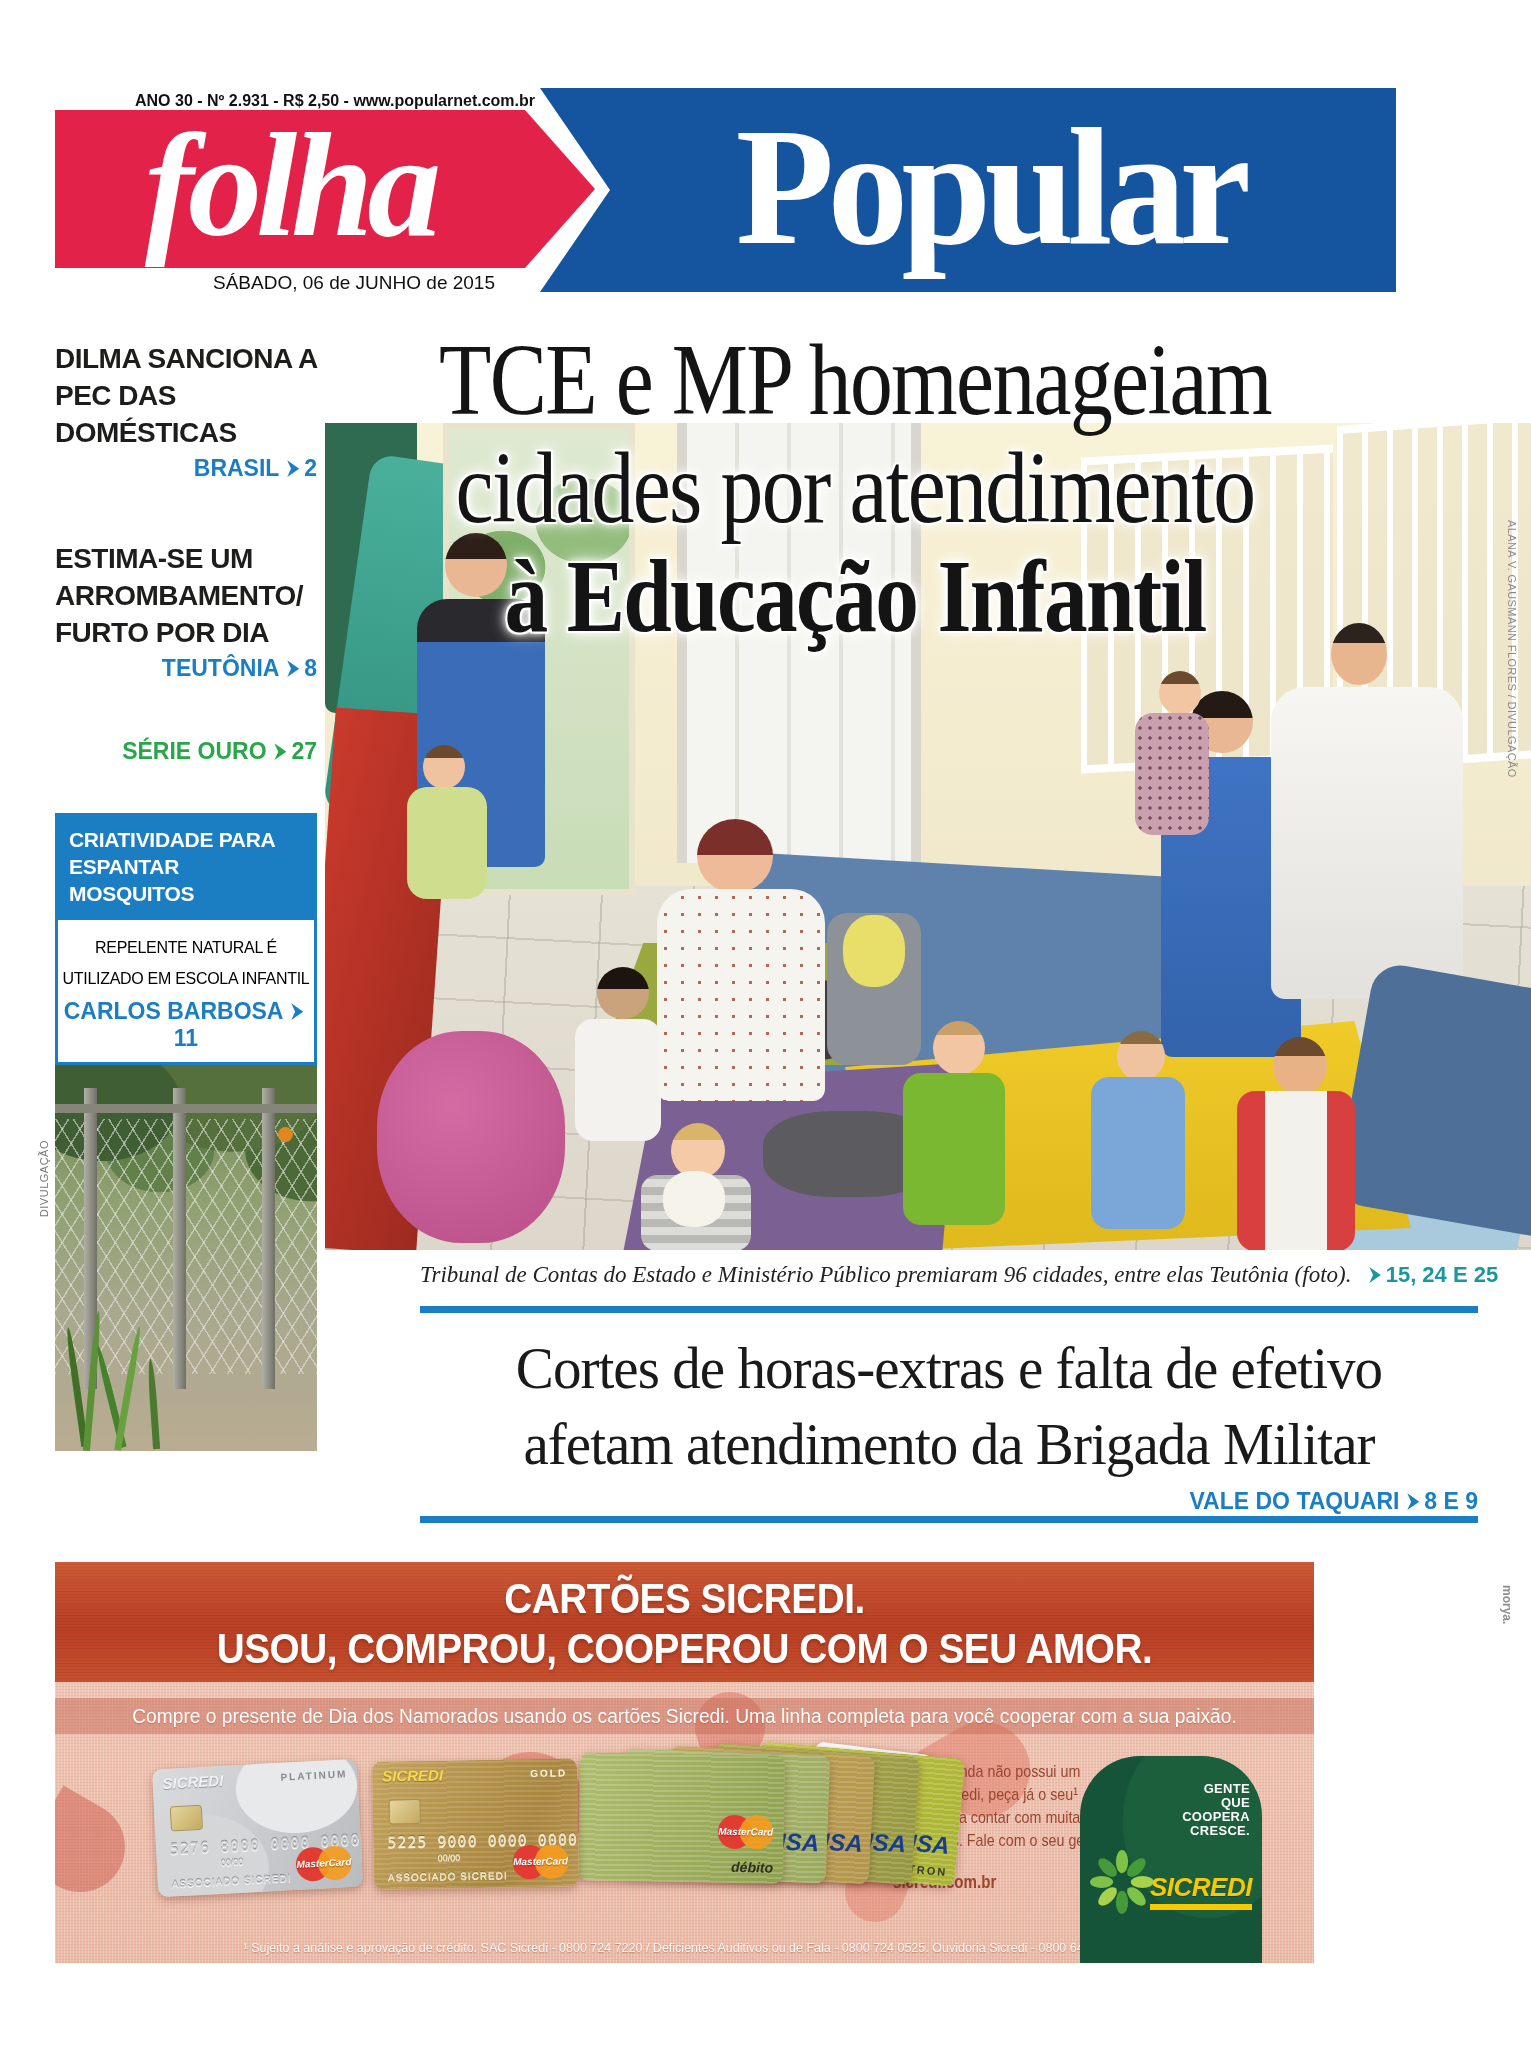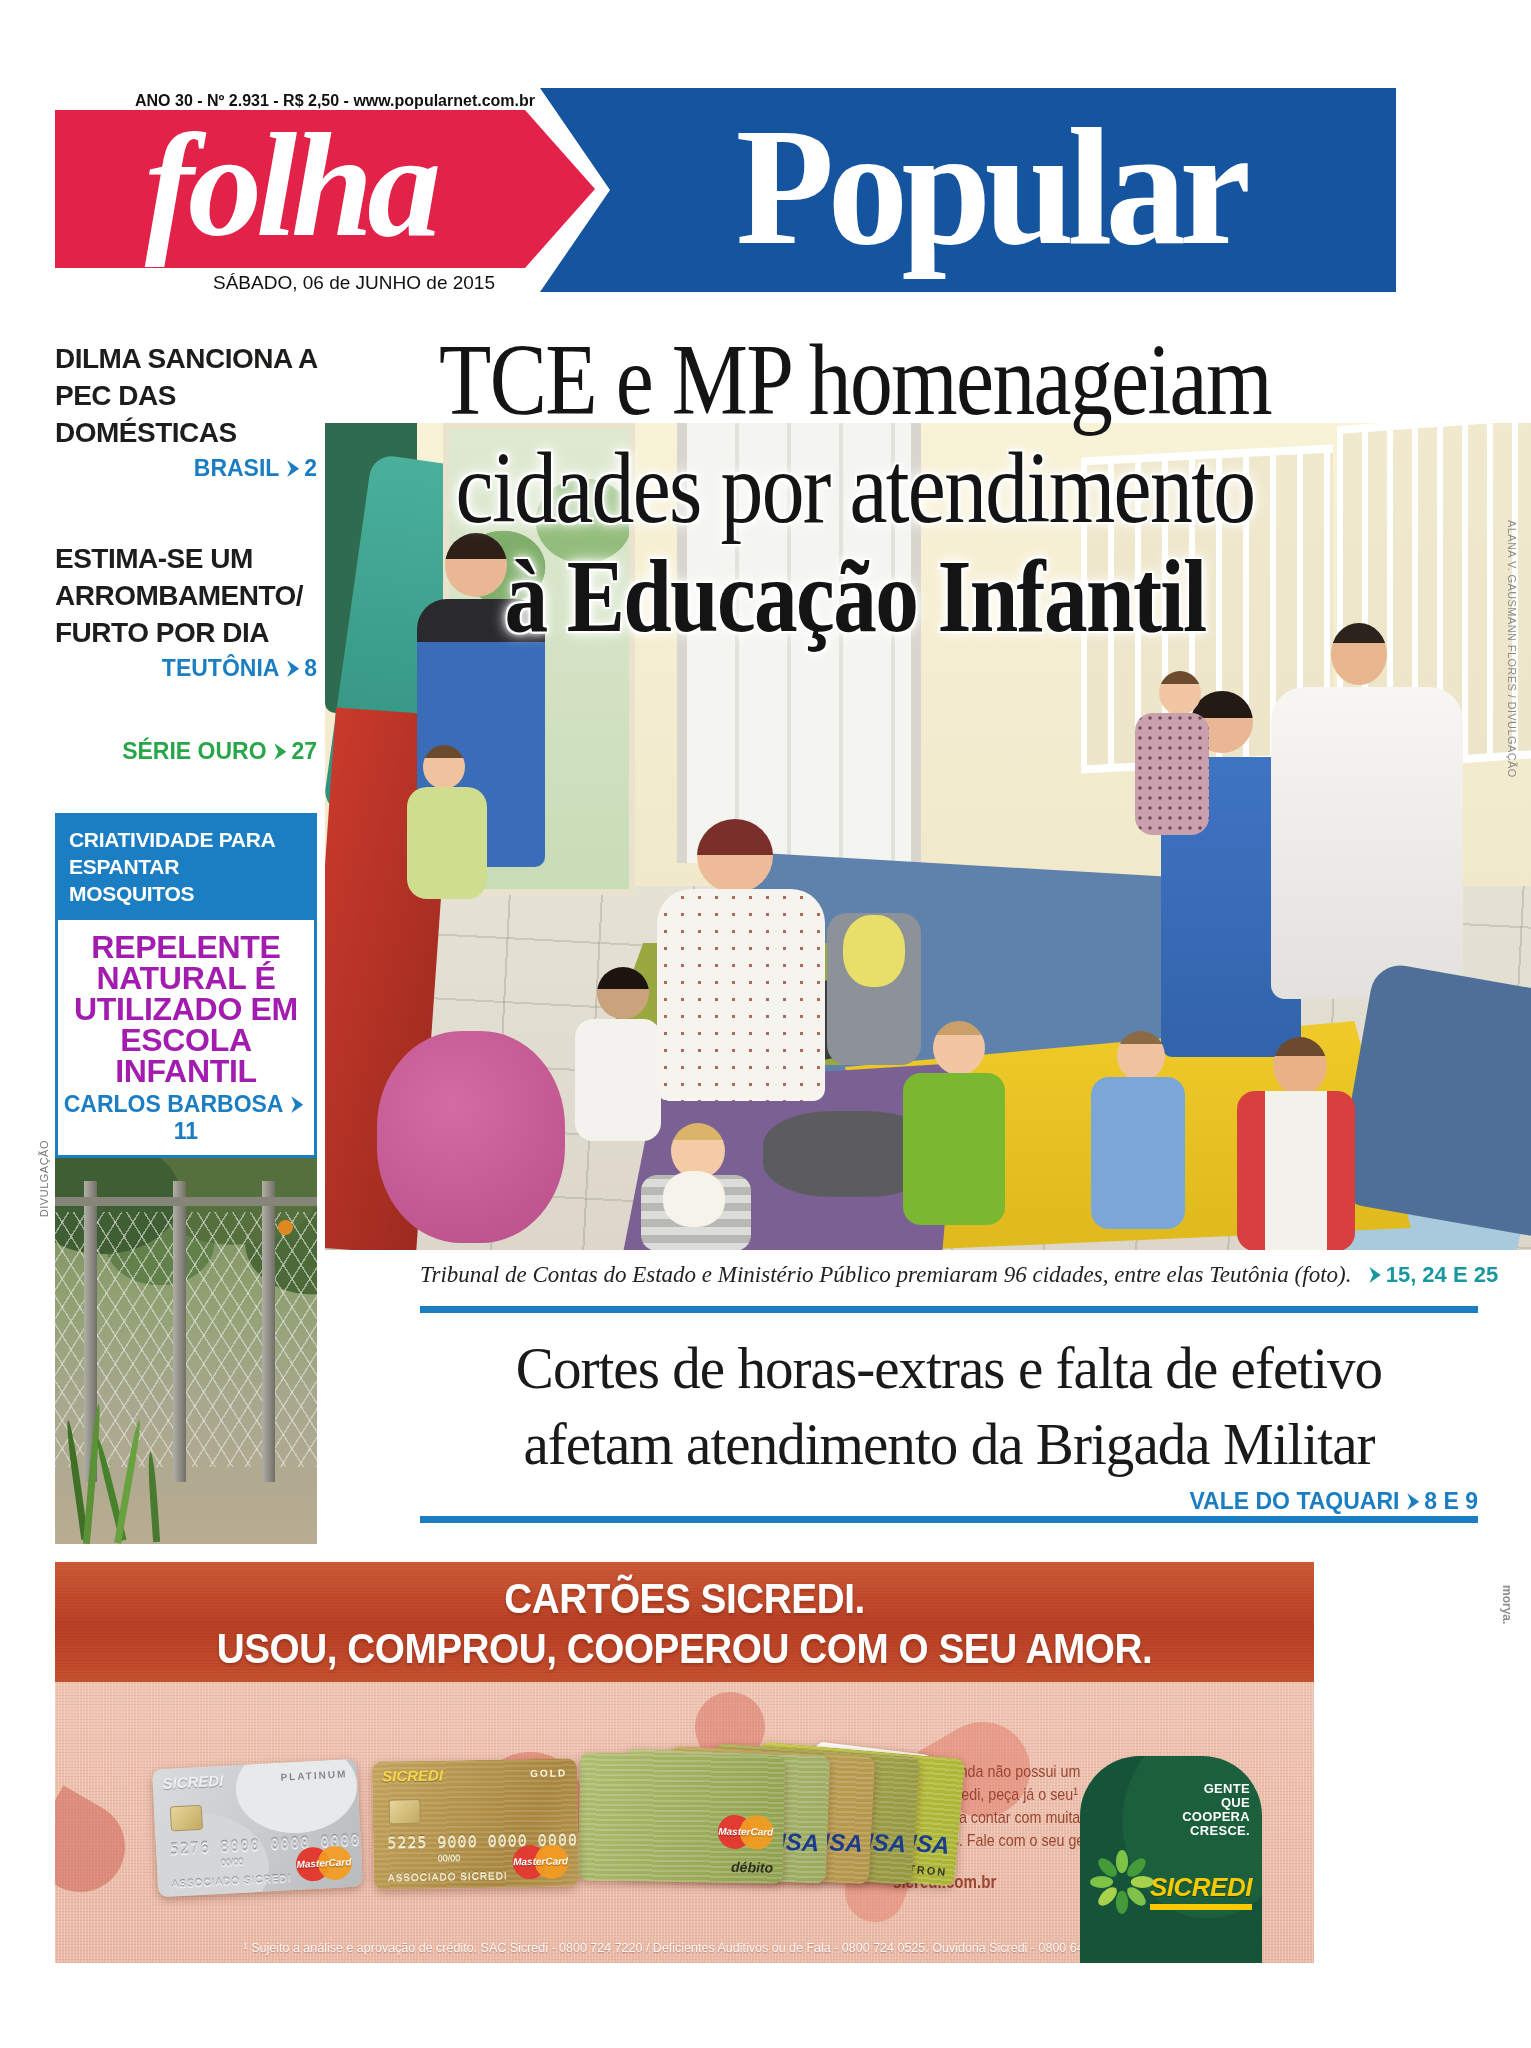--- a/index.html
+++ b/index.html
@@ -26,21 +26,21 @@
   .story{margin-bottom:0;}
   .story .hl{font-size:28px;line-height:37px;font-weight:700;letter-spacing:-0.5px;color:#1d1d1b;}
   .ref{margin-top:4px;text-align:right;font-size:23px;font-weight:700;}
   .ref.blue{color:#1b7ec2;} .ref.green{color:#2aa64a;} .ref.center{text-align:center;}
   .chev{display:inline-block;width:0.52em;height:0.72em;background:currentColor;
         clip-path:polygon(0 0,100% 50%,0 100%,32% 50%);margin:0 .22em 0 .34em;vertical-align:-0.04em;}
   .kicker-box{margin-top:48px;background:#1b7ec2;color:#fff;padding:13px 12px 13px 14px;
         font-size:21px;line-height:27px;font-weight:700;letter-spacing:-0.3px;}
   .feature-box{border:3px solid #1b7ec2;border-top:none;background:#fff;text-align:center;
         padding:12px 4px 10px 4px;}
-  .feature-box .hl{font-size:32px;line-height:31px;font-weight:700;letter-spacing:-0.3px;color:#a21caf;}
+  .feature-box .hl{font-size:16px;line-height:31px;font-weight:400;letter-spacing:-0.3px;color:#000000;}
   .vcred{font-size:11px;color:#777;letter-spacing:.5px;writing-mode:vertical-rl;transform:rotate(180deg);}
 
   
   .fence-photo{position:relative;width:262px;height:386px;overflow:hidden;
      background:
        radial-gradient(130px 95px at 18% 10%,#3f5e33 0 60%,transparent 61%),
        radial-gradient(150px 105px at 68% 6%,#55703d 0 60%,transparent 61%),
        radial-gradient(110px 85px at 98% 22%,#4c6a38 0 60%,transparent 61%),
        radial-gradient(90px 70px at 40% 22%,#62804a 0 60%,transparent 61%),
        linear-gradient(180deg,#6f8757 0%,#8fa070 34%,#a8a88e 64%,#b9ac92 100%);}
@@ -256,20 +256,23 @@
     <div class="ad-top">
       <div class="t" style="top:12px;">CARTÕES SICREDI.</div>
       <div class="t" style="top:62px;">USOU, COMPROU, COOPEROU COM O SEU AMOR.</div>
     </div>
     <div class="ad-body">
       <div class="petal" style="left:420px;top:70px;width:110px;height:110px;background:rgba(221,112,94,.55);transform:rotate(35deg);"></div>
       <div class="petal" style="left:640px;top:10px;width:70px;height:70px;background:rgba(214,100,84,.45);transform:rotate(-20deg);"></div>
       <div class="petal" style="left:880px;top:40px;width:95px;height:95px;background:rgba(224,120,100,.5);transform:rotate(60deg);"></div>
       <div class="petal" style="left:-20px;top:120px;width:90px;height:90px;background:rgba(205,90,75,.5);transform:rotate(120deg);"></div>
       <div class="petal" style="left:790px;top:180px;width:60px;height:60px;background:rgba(224,120,100,.45);transform:rotate(200deg);"></div>
+      <div class="ad-strip">
+        <div class="t">Compre o presente de Dia dos Namorados usando os cartões Sicredi. Uma linha completa para você cooperar com a sua paixão.</div>
+      </div>
       <div class="fine-print">¹ Sujeito a análise e aprovação de crédito. SAC Sicredi - 0800 724 7220 / Deficientes Auditivos ou de Fala - 0800 724 0525. Ouvidoria Sicredi - 0800 646 2519.</div>
     </div>
 
     <div class="card" style="left:752px;top:186px;width:120px;background:linear-gradient(#ffffff,#eef2f4);transform:rotate(7deg);z-index:1;">
       <div class="s" style="left:18px;top:28px;width:70px;height:70px;border-radius:6px;background:linear-gradient(200deg,#bfe0ea,#4a88a8 60%,#203a55);"></div>
       <div class="visa-t" style="bottom:6px;right:10px;font-size:20px;">VISA</div>
     </div>
     <div class="card" style="left:700px;top:188px;background:repeating-linear-gradient(0deg,rgba(255,255,255,.18) 0 2px,transparent 2px 5px),linear-gradient(110deg,#c3ca42,#a9b232);transform:rotate(5deg);z-index:2;">
       <div class="visa-t">VISA</div>
       <div class="s" style="right:8px;bottom:8px;font-size:11px;letter-spacing:2px;font-weight:700;color:#3a3a2a;">ELECTRON</div>

